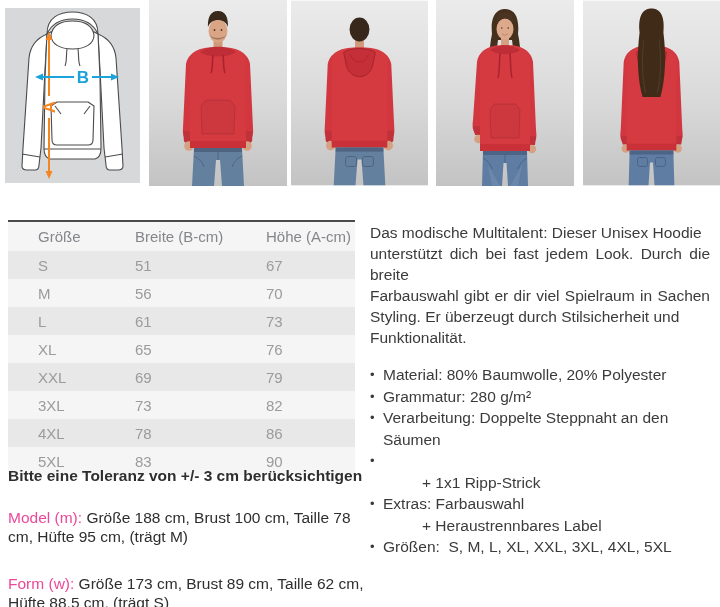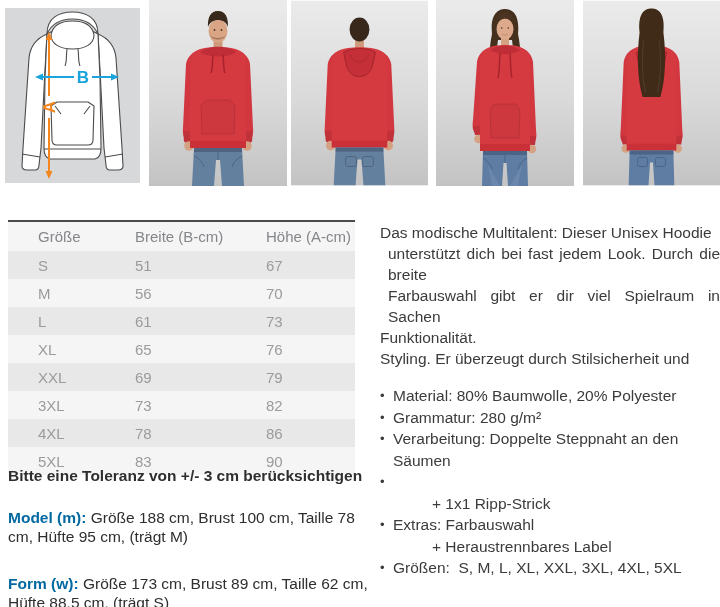--- a/index.html
+++ b/index.html
@@ -13,35 +13,35 @@
               border-top:2px solid #4a4a4a;table-layout:fixed;}
   #size-table th{font-weight:normal;text-align:left;color:#84868a;font-size:15px;height:27px;
                  background:#f5f5f6;}
   #size-table td{color:#9b9b9b;font-size:15px;height:26px;}
   #size-table th:first-child,#size-table td:first-child{padding-left:30px;width:95px;margin-top:37px;}
   #size-table th:nth-child(2),#size-table td:nth-child(2){width:129px;}
   #size-table tbody tr:nth-child(odd) td{background:#e8e8e9;}
   #size-table tbody tr:nth-child(even) td{background:#f5f5f6;}
 
   
-  #desc-col{position:absolute;left:380px;top:222px;width:340px;color:#3b3b3b;}
+  #desc-col{position:absolute;left:370px;top:222px;width:340px;color:#3b3b3b;}
   .par-line{font-size:15.5px;line-height:21px;white-space:pre-wrap;}
-  .par-line.justify{text-align:justify;text-align-last:justify;margin-left:8px;}
+  .par-line.justify{text-align:justify;text-align-last:justify;}
   #feature-list{margin-top:16px;}
   .bullet-row{display:flex;align-items:flex-start;line-height:21.5px;}
   .dot{width:13px;flex:0 0 13px;font-size:13px;color:#3b3b3b;line-height:21.5px;text-align:left;}
   .btext{font-size:15.5px;white-space:pre-wrap;}
   .bullet-sub{font-size:15.5px;line-height:21.5px;margin-left:52px;white-space:pre-wrap;}
 
   
   #notes{position:absolute;left:8px;top:466px;width:364px;color:#2e2e2e;}
   .note-line{font-size:15.5px;line-height:19.5px;font-weight:bold;}
   .model-block{margin-top:22px;font-size:15.5px;line-height:19.5px;}
   .model-block + .model-block{margin-top:27px;}
-  .model-label{font-weight:bold;color:#0369a1;}
+  .model-label{font-weight:normal;color:#ec4899;}
 </style>
 </head>
 <body>
 
 <div id="page">
 
   <div class="tile" style="left:5px;top:8px;width:135px;height:175px;">
     <svg width="135" height="175" viewBox="0 0 135 175">
       <rect x="0" y="0" width="135" height="175" fill="#d7d8da"></rect>
       <g stroke="#4b4b4b" stroke-width="1.1" fill="#ffffff" stroke-linejoin="round">
@@ -287,22 +287,22 @@
           <td>90</td>
         </tr>
       </tbody>
   </table>
 
   <div id="desc-col">
     <div>
         <div class="par-line">Das modische Multitalent: Dieser Unisex Hoodie</div>
         <div class="par-line justify">unterstützt dich bei fast jedem Look. Durch die breite</div>
         <div class="par-line justify">Farbauswahl gibt er dir viel Spielraum in Sachen</div>
+        <div class="par-line">Styling. Er überzeugt durch Stilsicherheit und</div>
         <div class="par-line">Funktionalität.</div>
-        <div class="par-line">Styling. Er überzeugt durch Stilsicherheit und</div>
       </div>
     <div id="feature-list">
         <div class="bullet-row">
           <span class="dot">•</span>
           <span class="btext">Material: 80% Baumwolle, 20% Polyester</span>
         </div>
         <div class="bullet-row">
           <span class="dot">•</span>
           <span class="btext">Grammatur: 280 g/m²</span>
         </div>

